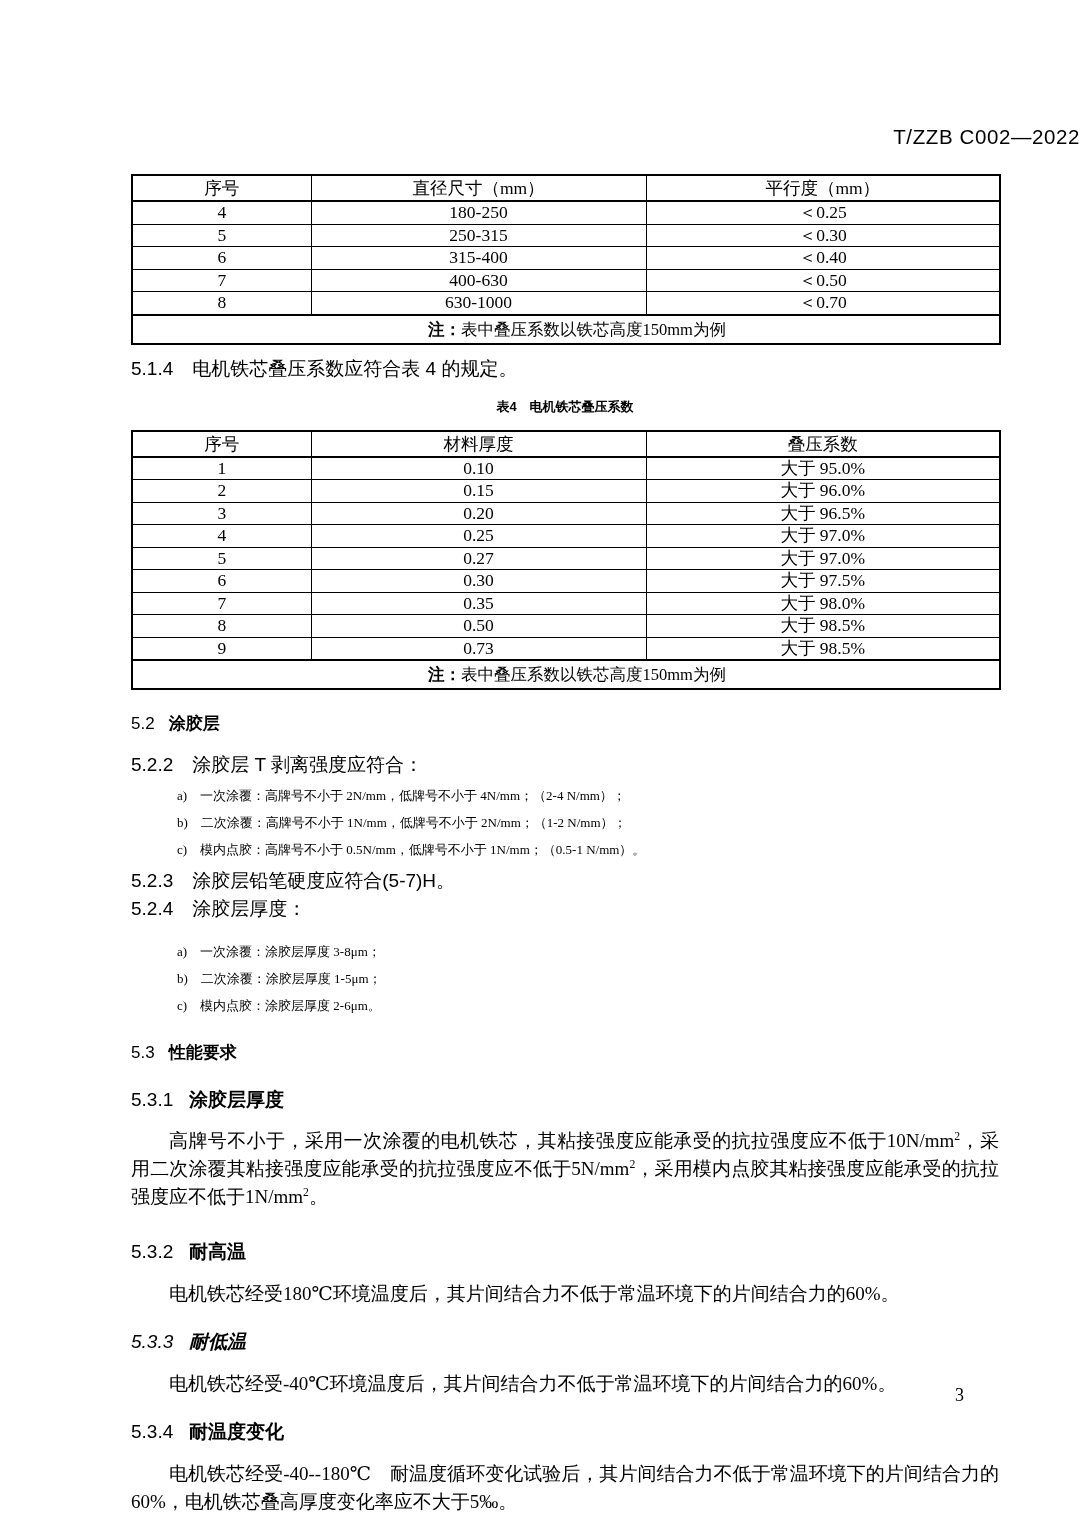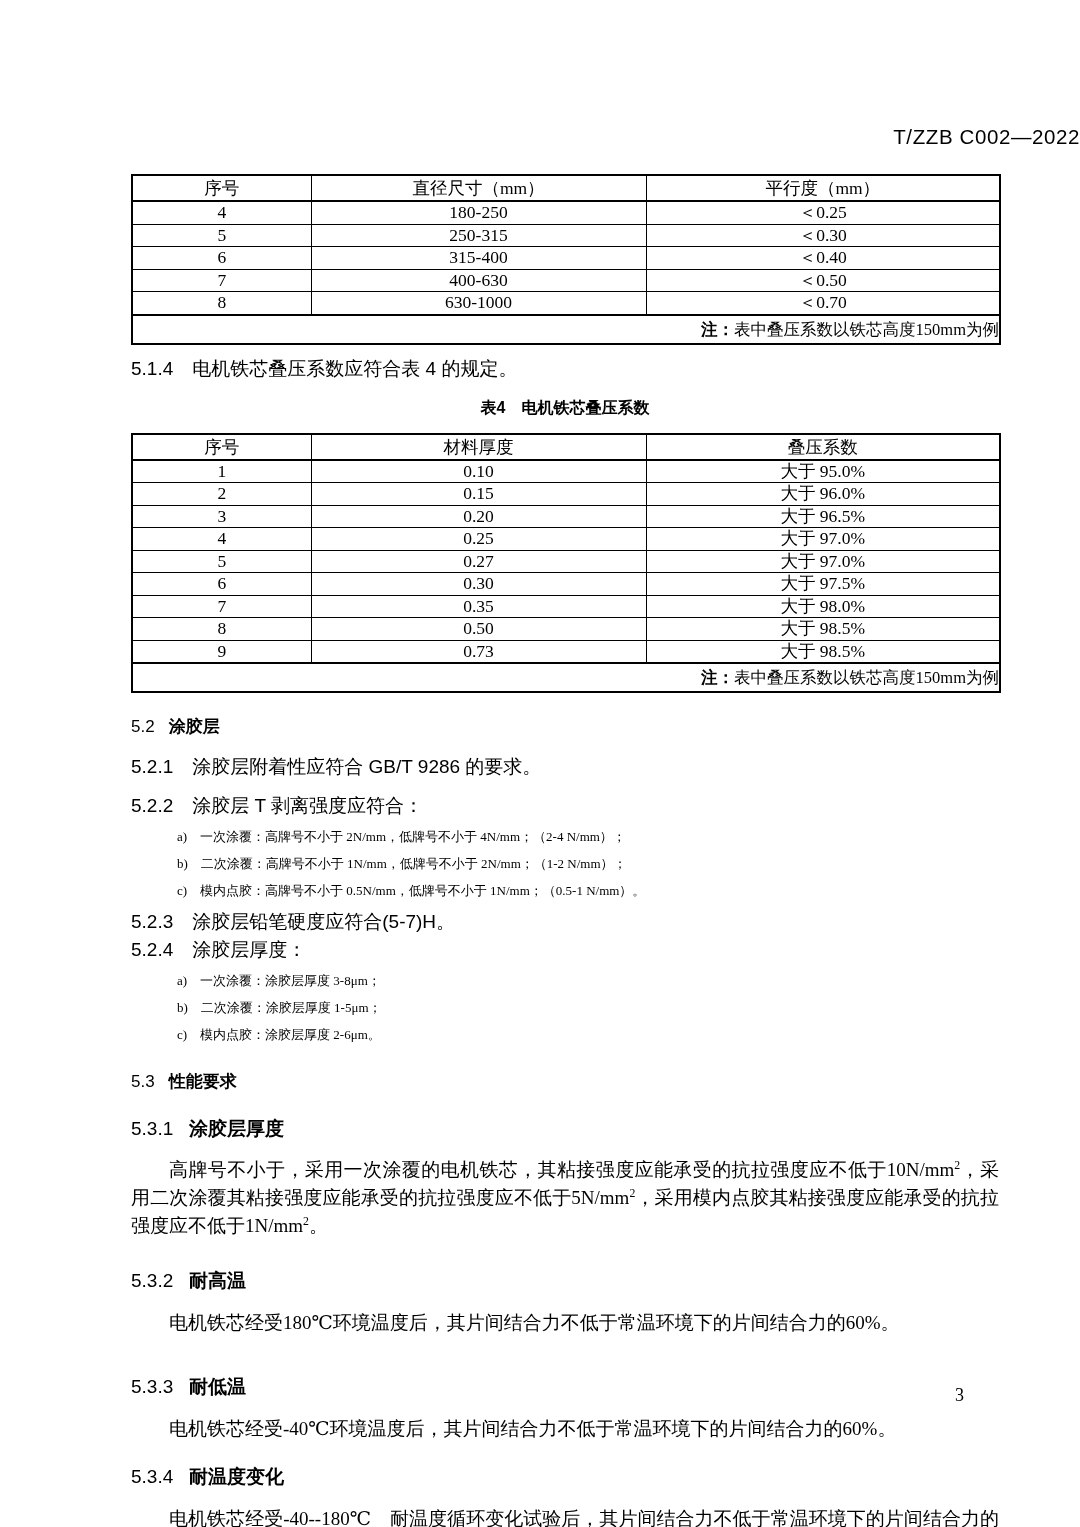--- a/index.html
+++ b/index.html
@@ -80,21 +80,21 @@
   table.std thead th {
     border-bottom: 2.4px solid #000;
     border-top: none;
     height: 24px;
     line-height: 24px;
   }
   table.std tbody tr:first-child td { border-top: none; }
   table.std tr td:first-child, table.std tr th:first-child { border-left: none; }
   table.std tr td:last-child, table.std tr th:last-child { border-right: none; }
   table.std tr.note td {
-    text-align: right;
+    text-align: center;
     padding-left: 22px;
     border-top: 2.4px solid #000;
     border-bottom: none;
     height: 27px;
     line-height: 27px;
     font-size: 16.5px;
   }
   table.std tr.note td .note-lbl {
     font-family: "Liberation Sans", "DejaVu Sans", sans-serif;
     font-weight: bold;
@@ -125,21 +125,21 @@
   .h3 .num { font-weight: normal; }
   .para {
     font-size: 19px;
     line-height: 28px;
     text-align: justify;
     text-justify: inter-ideograph;
   }
   .para.indent { text-indent: 38px; }
   .tbl-caption {
     font-family: "Liberation Sans", "DejaVu Sans", sans-serif;
-    font-size: 16px;
+    font-size: 13px;
     font-weight: bold;
     text-align: center;
   }
   .list-item {
     font-size: 13px;
     line-height: 27px;
     white-space: nowrap;
   }
   sup { font-size: 0.62em; vertical-align: super; line-height: 0; }
 </style>
@@ -263,54 +263,53 @@
         <tr class="note">
           <td colspan="3"><span class="note-lbl">注：</span><span>表中叠压系数以铁芯高度150mm为例</span></td>
         </tr>
       </tbody>
     </table>
 
     <div class="h2" style="margin-top:22px;">
       <span class="num">5.2</span>&nbsp;&nbsp;&nbsp;<span>涂胶层</span>
     </div>
 
-    <div class="clause-num-line" style="margin-top:19px;">5.2.1　涂胶层附着性应符合 GB/T 9286 的要求。</div>
     <div class="clause-num-line" style="margin-top:20px;">5.2.2　涂胶层 T 剥离强度应符合：</div>
 
     <div style="margin-top:8px; padding-left:46px;">
       <div class="list-item">a)　一次涂覆：高牌号不小于 2N/mm，低牌号不小于 4N/mm；（2-4 N/mm）；</div>
       <div class="list-item">b)　二次涂覆：高牌号不小于 1N/mm，低牌号不小于 2N/mm；（1-2 N/mm）；</div>
       <div class="list-item">c)　模内点胶：高牌号不小于 0.5N/mm，低牌号不小于 1N/mm；（0.5-1 N/mm）。</div>
     </div>
 
     <div class="clause-num-line" style="margin-top:8px;">5.2.3　涂胶层铅笔硬度应符合(5-7)H。</div>
     <div class="clause-num-line" style="margin-top:9px;">5.2.4　涂胶层厚度：</div>
 
-    <div style="margin-top:8px; padding-left:46px;">
+    <div style="margin-top:20px; padding-left:46px;">
       <div class="list-item">a)　一次涂覆：涂胶层厚度 3-8μm；</div>
       <div class="list-item">b)　二次涂覆：涂胶层厚度 1-5μm；</div>
       <div class="list-item">c)　模内点胶：涂胶层厚度 2-6μm。</div>
     </div>
 
     <div class="h2" style="margin-top:22px;">
       <span class="num">5.3</span>&nbsp;&nbsp;&nbsp;<span>性能要求</span>
     </div>
 
     <div class="h3" style="margin-top:23px;">
       <span class="num">5.3.1</span>&nbsp;&nbsp;&nbsp;<span>涂胶层厚度</span>
     </div>
 
     <p class="para indent" style="margin:14px 0 0 0;"><span>高牌号不小于，采用一次涂覆的电机铁芯，其粘接强度应能承受的抗拉强度应不低于10N/mm</span><sup>2</sup><span>，采用二次涂覆其粘接强度应能承受的抗拉强度应不低于5N/mm</span><sup>2</sup><span>，采用模内点胶其粘接强度应能承受的抗拉强度应不低于1N/mm</span><sup>2</sup><span>。</span></p>
 
     <div class="h3" style="margin-top:28px;">
       <span class="num">5.3.2</span>&nbsp;&nbsp;&nbsp;<span>耐高温</span>
     </div>
     <p class="para indent" style="margin:15px 0 0 0;">电机铁芯经受180℃环境温度后，其片间结合力不低于常温环境下的片间结合力的60%。</p>
 
-    <div class="h3" style="margin-top:37px;">
+    <div class="h3" style="margin-top:21px;font-style:italic;">
       <span class="num">5.3.3</span>&nbsp;&nbsp;&nbsp;<span>耐低温</span>
     </div>
     <p class="para indent" style="margin:15px 0 0 0;">电机铁芯经受-40℃环境温度后，其片间结合力不低于常温环境下的片间结合力的60%。</p>
 
     <div class="h3" style="margin-top:21px;">
       <span class="num">5.3.4</span>&nbsp;&nbsp;&nbsp;<span>耐温度变化</span>
     </div>
     <p class="para indent" style="margin:15px 0 0 0;">电机铁芯经受-40--180℃　耐温度循环变化试验后，其片间结合力不低于常温环境下的片间结合力的60%，电机铁芯叠高厚度变化率应不大于5‰。</p>
 
   </div>

